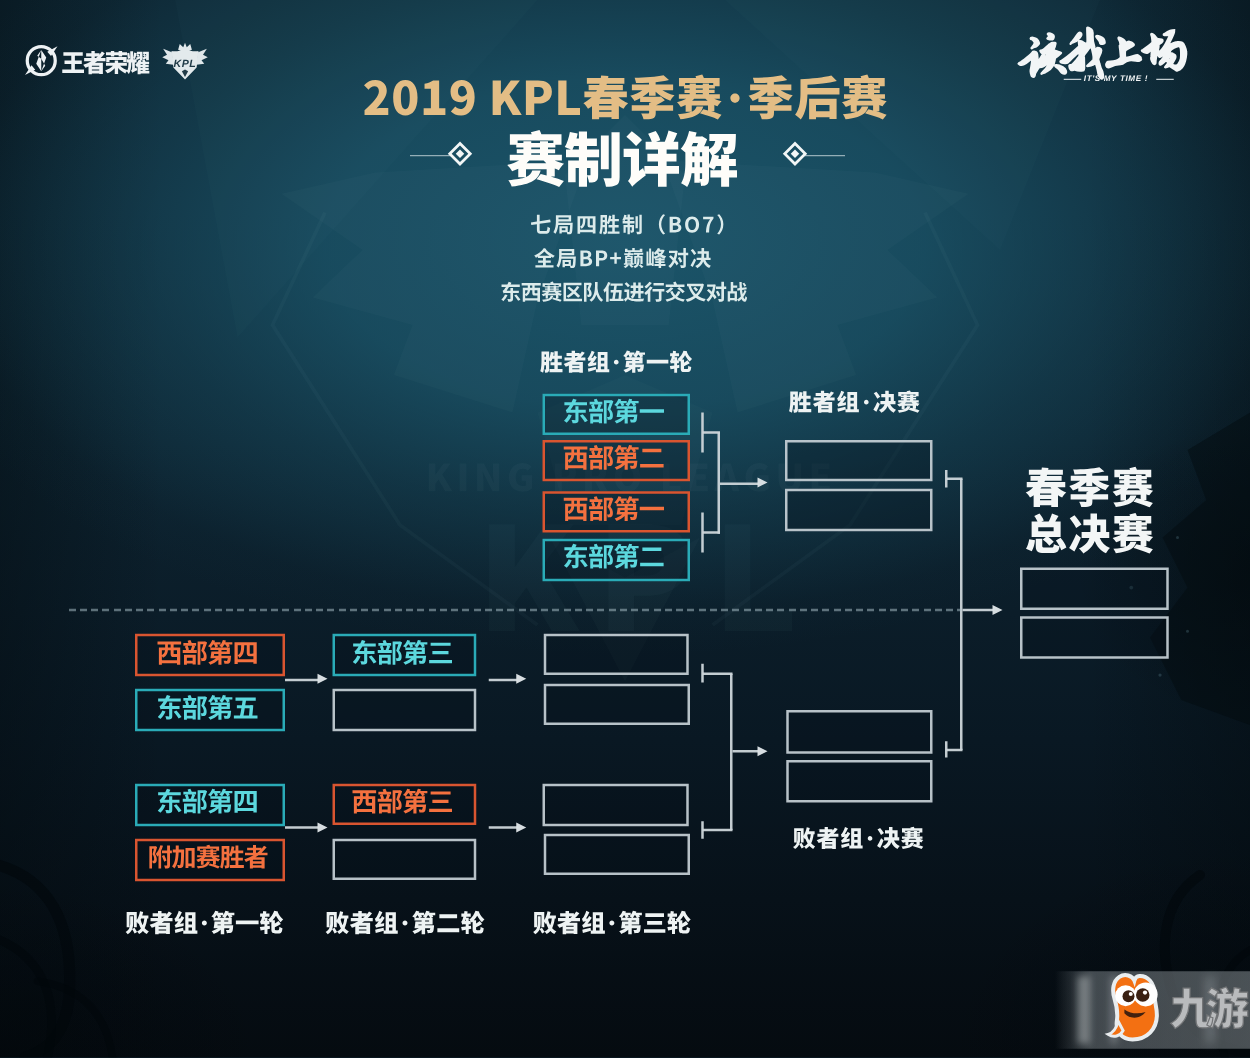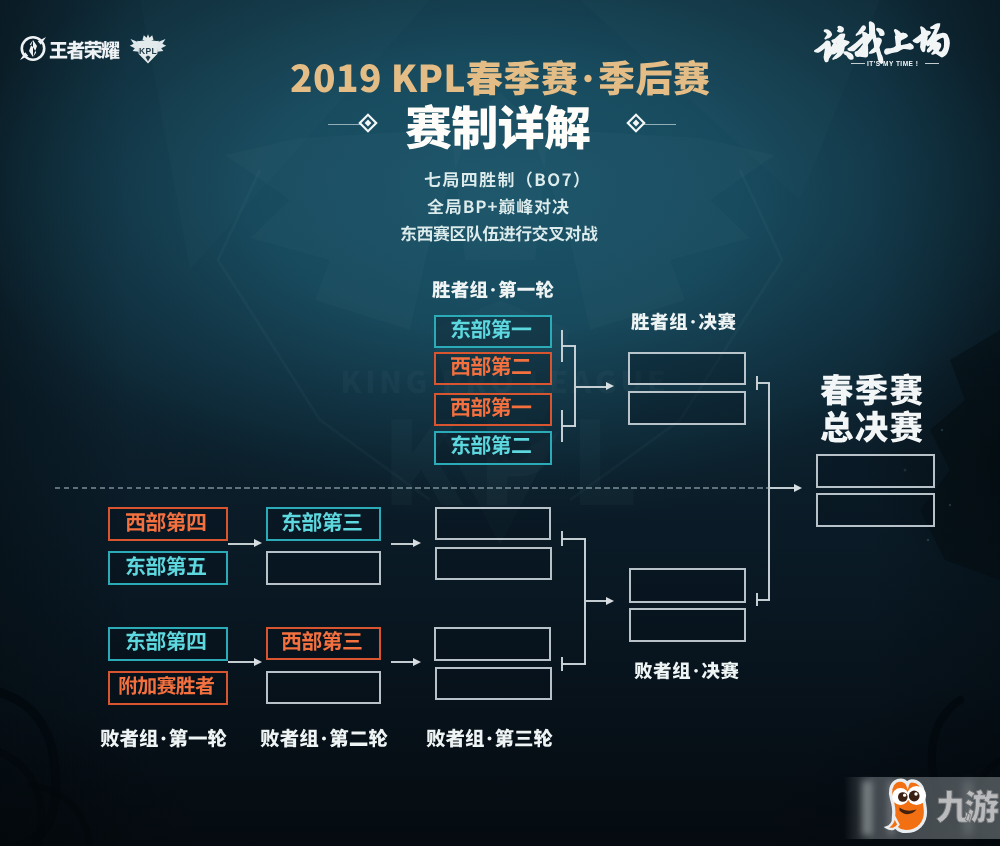--- a/index.html
+++ b/index.html
@@ -1,21 +1,21 @@
 <!DOCTYPE html>
 <html><head><meta charset="utf-8"><style>
 html,body{margin:0;padding:0;background:#0a1a24;}
 #stage{position:relative;width:1000px;height:846px;overflow:hidden;font-family:"Liberation Sans",sans-serif;
 background:
  radial-gradient(ellipse 300px 200px at 0% 100%, rgba(2,6,10,0.55), rgba(2,6,10,0) 70%),
  radial-gradient(ellipse 350px 240px at 100% 100%, rgba(2,6,10,0.55), rgba(2,6,10,0) 70%),
  radial-gradient(ellipse 200px 170px at 100% 54%, rgba(3,8,12,0.4), rgba(3,8,12,0) 70%),
  radial-gradient(ellipse 600px 330px at 50% 23%, rgba(29,92,114,0.85), rgba(29,92,114,0.68) 40%, rgba(29,92,114,0.33) 65%, rgba(29,92,114,0.04) 90%, rgba(29,92,114,0) 100%),
  linear-gradient(90deg, rgba(3,10,14,0.42), rgba(3,10,14,0) 13%, rgba(3,10,14,0) 87%, rgba(3,10,14,0.42)),
- linear-gradient(180deg,#0e2734 0%,#0e2735 20%,#0d2330 42%,#0b1d29 58%,#091823 70%,#071119 85%,#050b10 100%);}
+ linear-gradient(180deg,#0e2734 0%,#0e2735 20%,#0d2330 42%,#0b1d29 58%,#091823 70%,#071119 85%,#050b10 100%); font-style: italic;}
 .bx{position:absolute;border-style:solid;border-width:2px;background:rgba(5,18,26,0.3);}
 .ln{position:absolute;}
 .ah{position:absolute;width:0;height:0;border-left:8px solid rgba(222,228,231,0.97);border-top:4.5px solid transparent;border-bottom:4.5px solid transparent;}
 .dash{position:absolute;height:1.6px;background:repeating-linear-gradient(90deg,rgba(170,192,200,0.52) 0 5.5px,transparent 5.5px 9px);}
 .tp{position:absolute;overflow:visible;}
 </style></head><body>
 <div id="stage">
 <svg id="wm" width="1000" height="846" style="position:absolute;left:0;top:0">
   <g fill="rgba(165,215,228,0.028)">
     <path d="M470 128 L300 138 L225 155 L290 200 L250 238 L330 260 L315 300 L410 330 L430 240 Z"></path>

